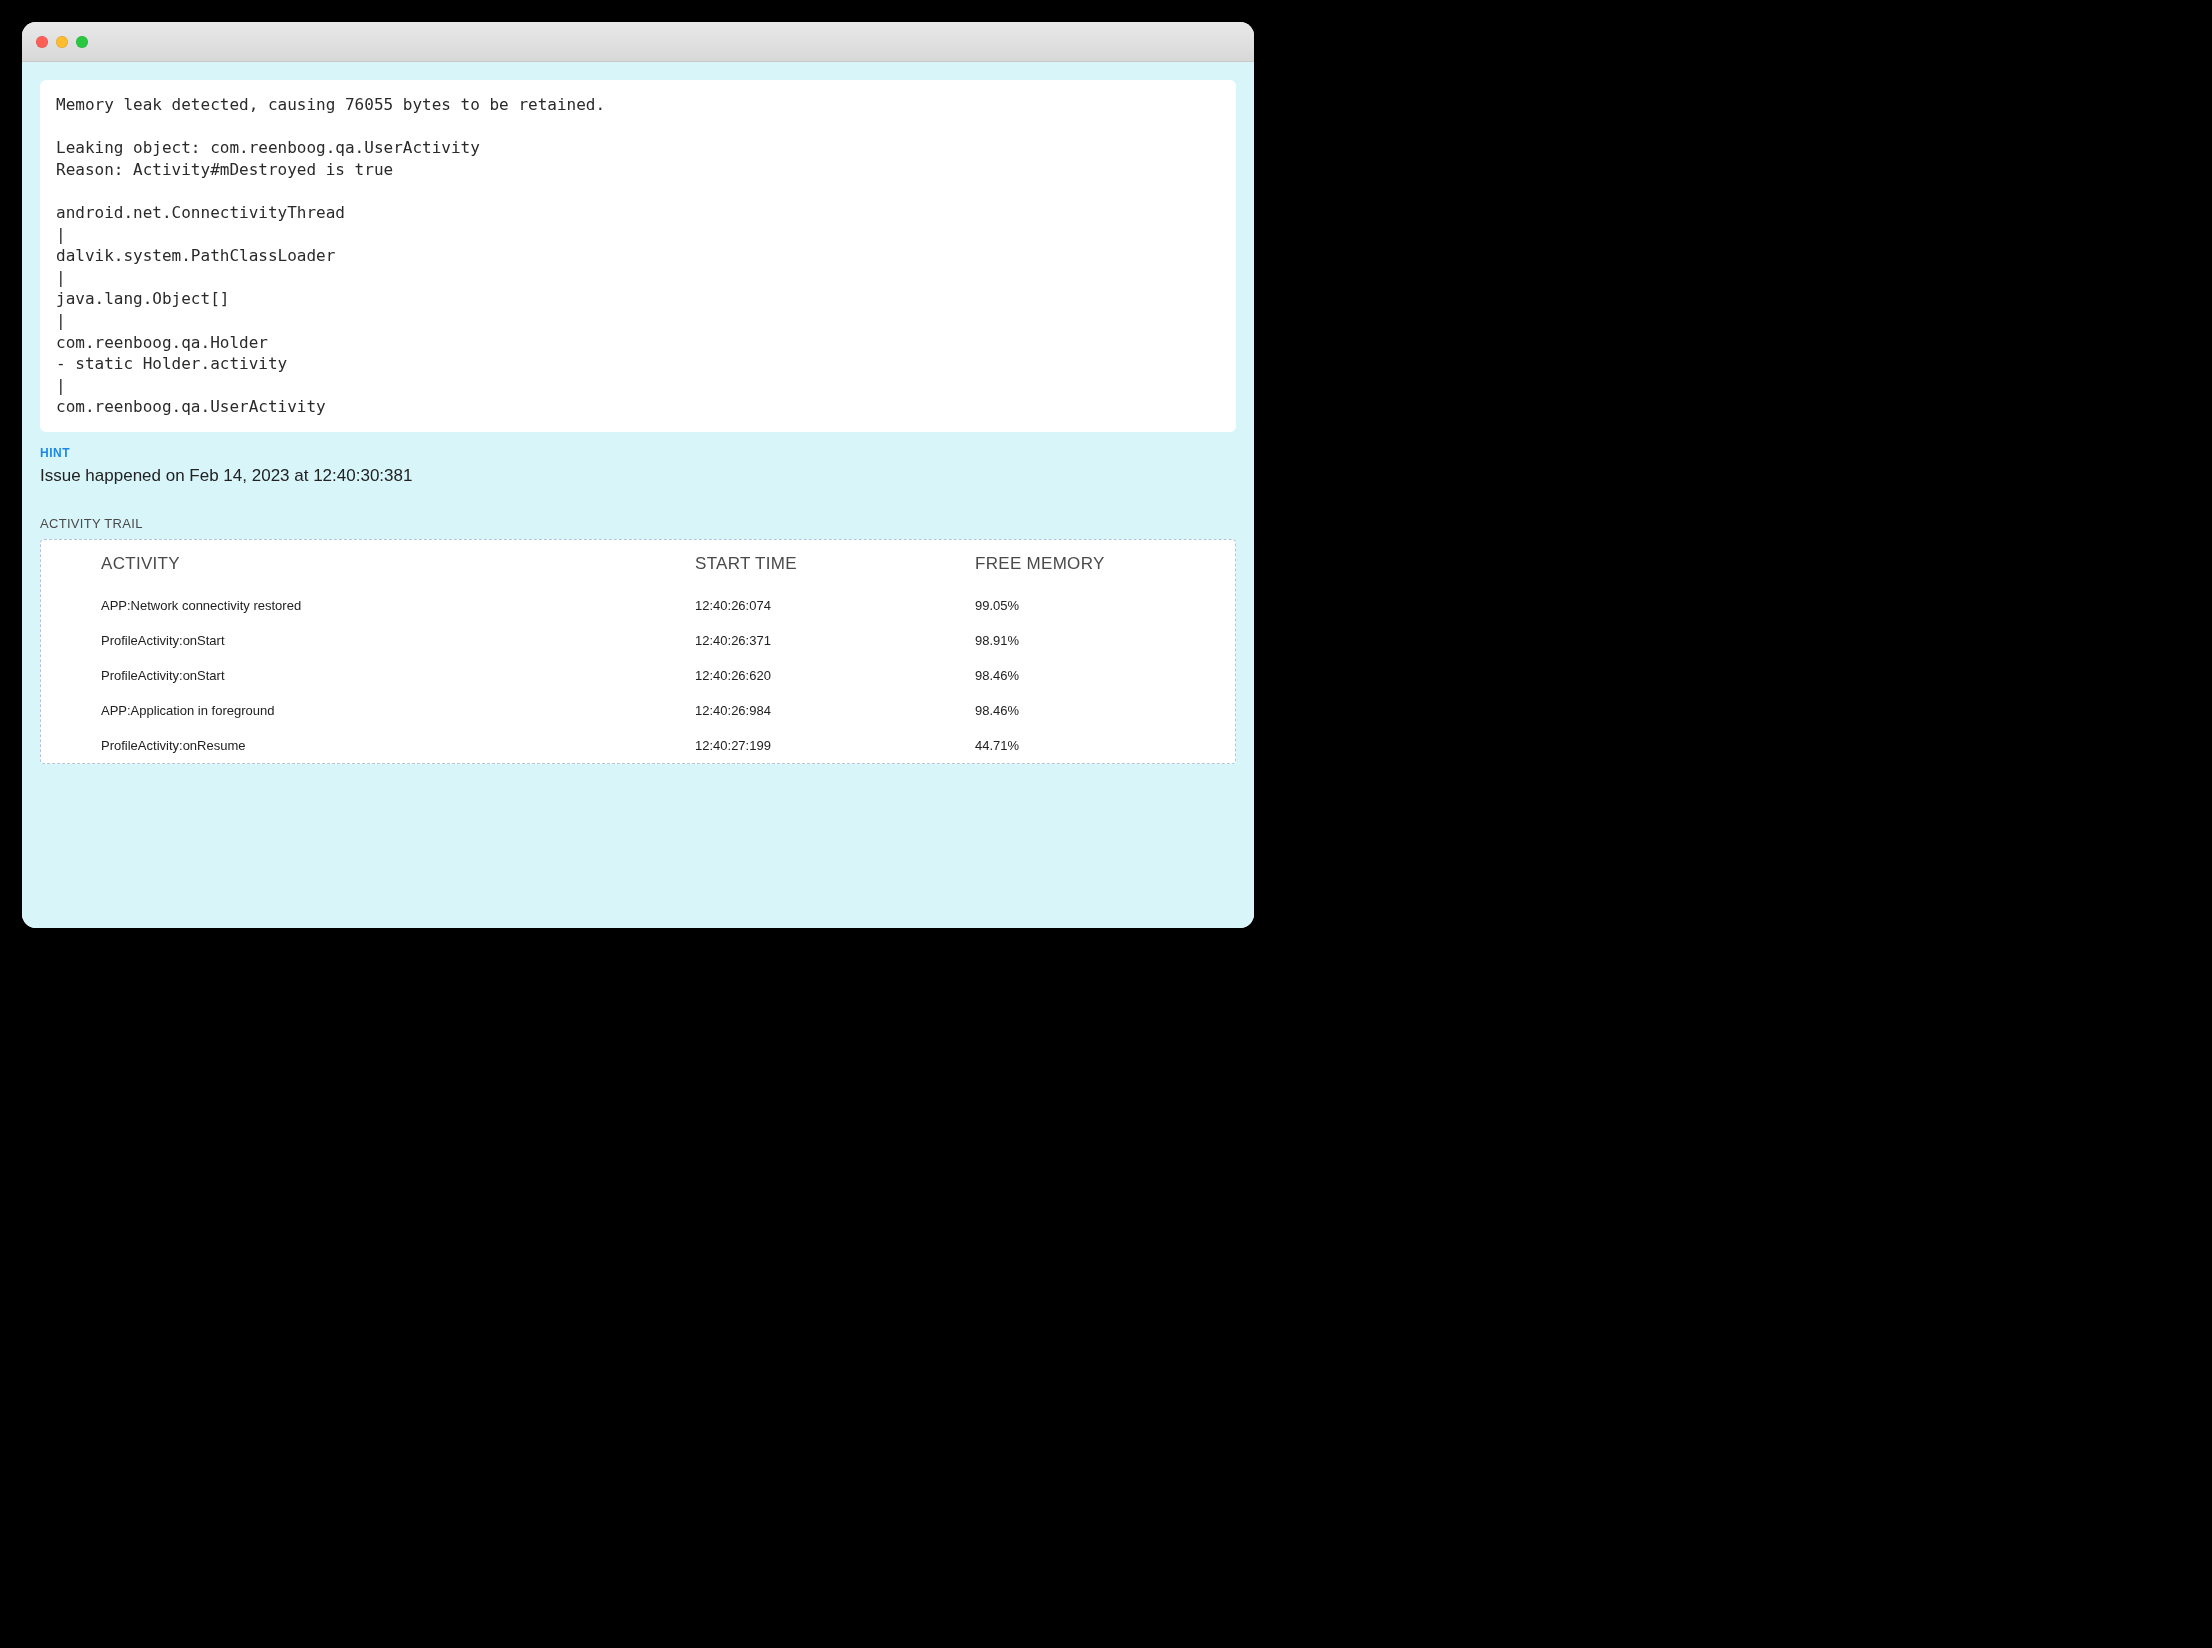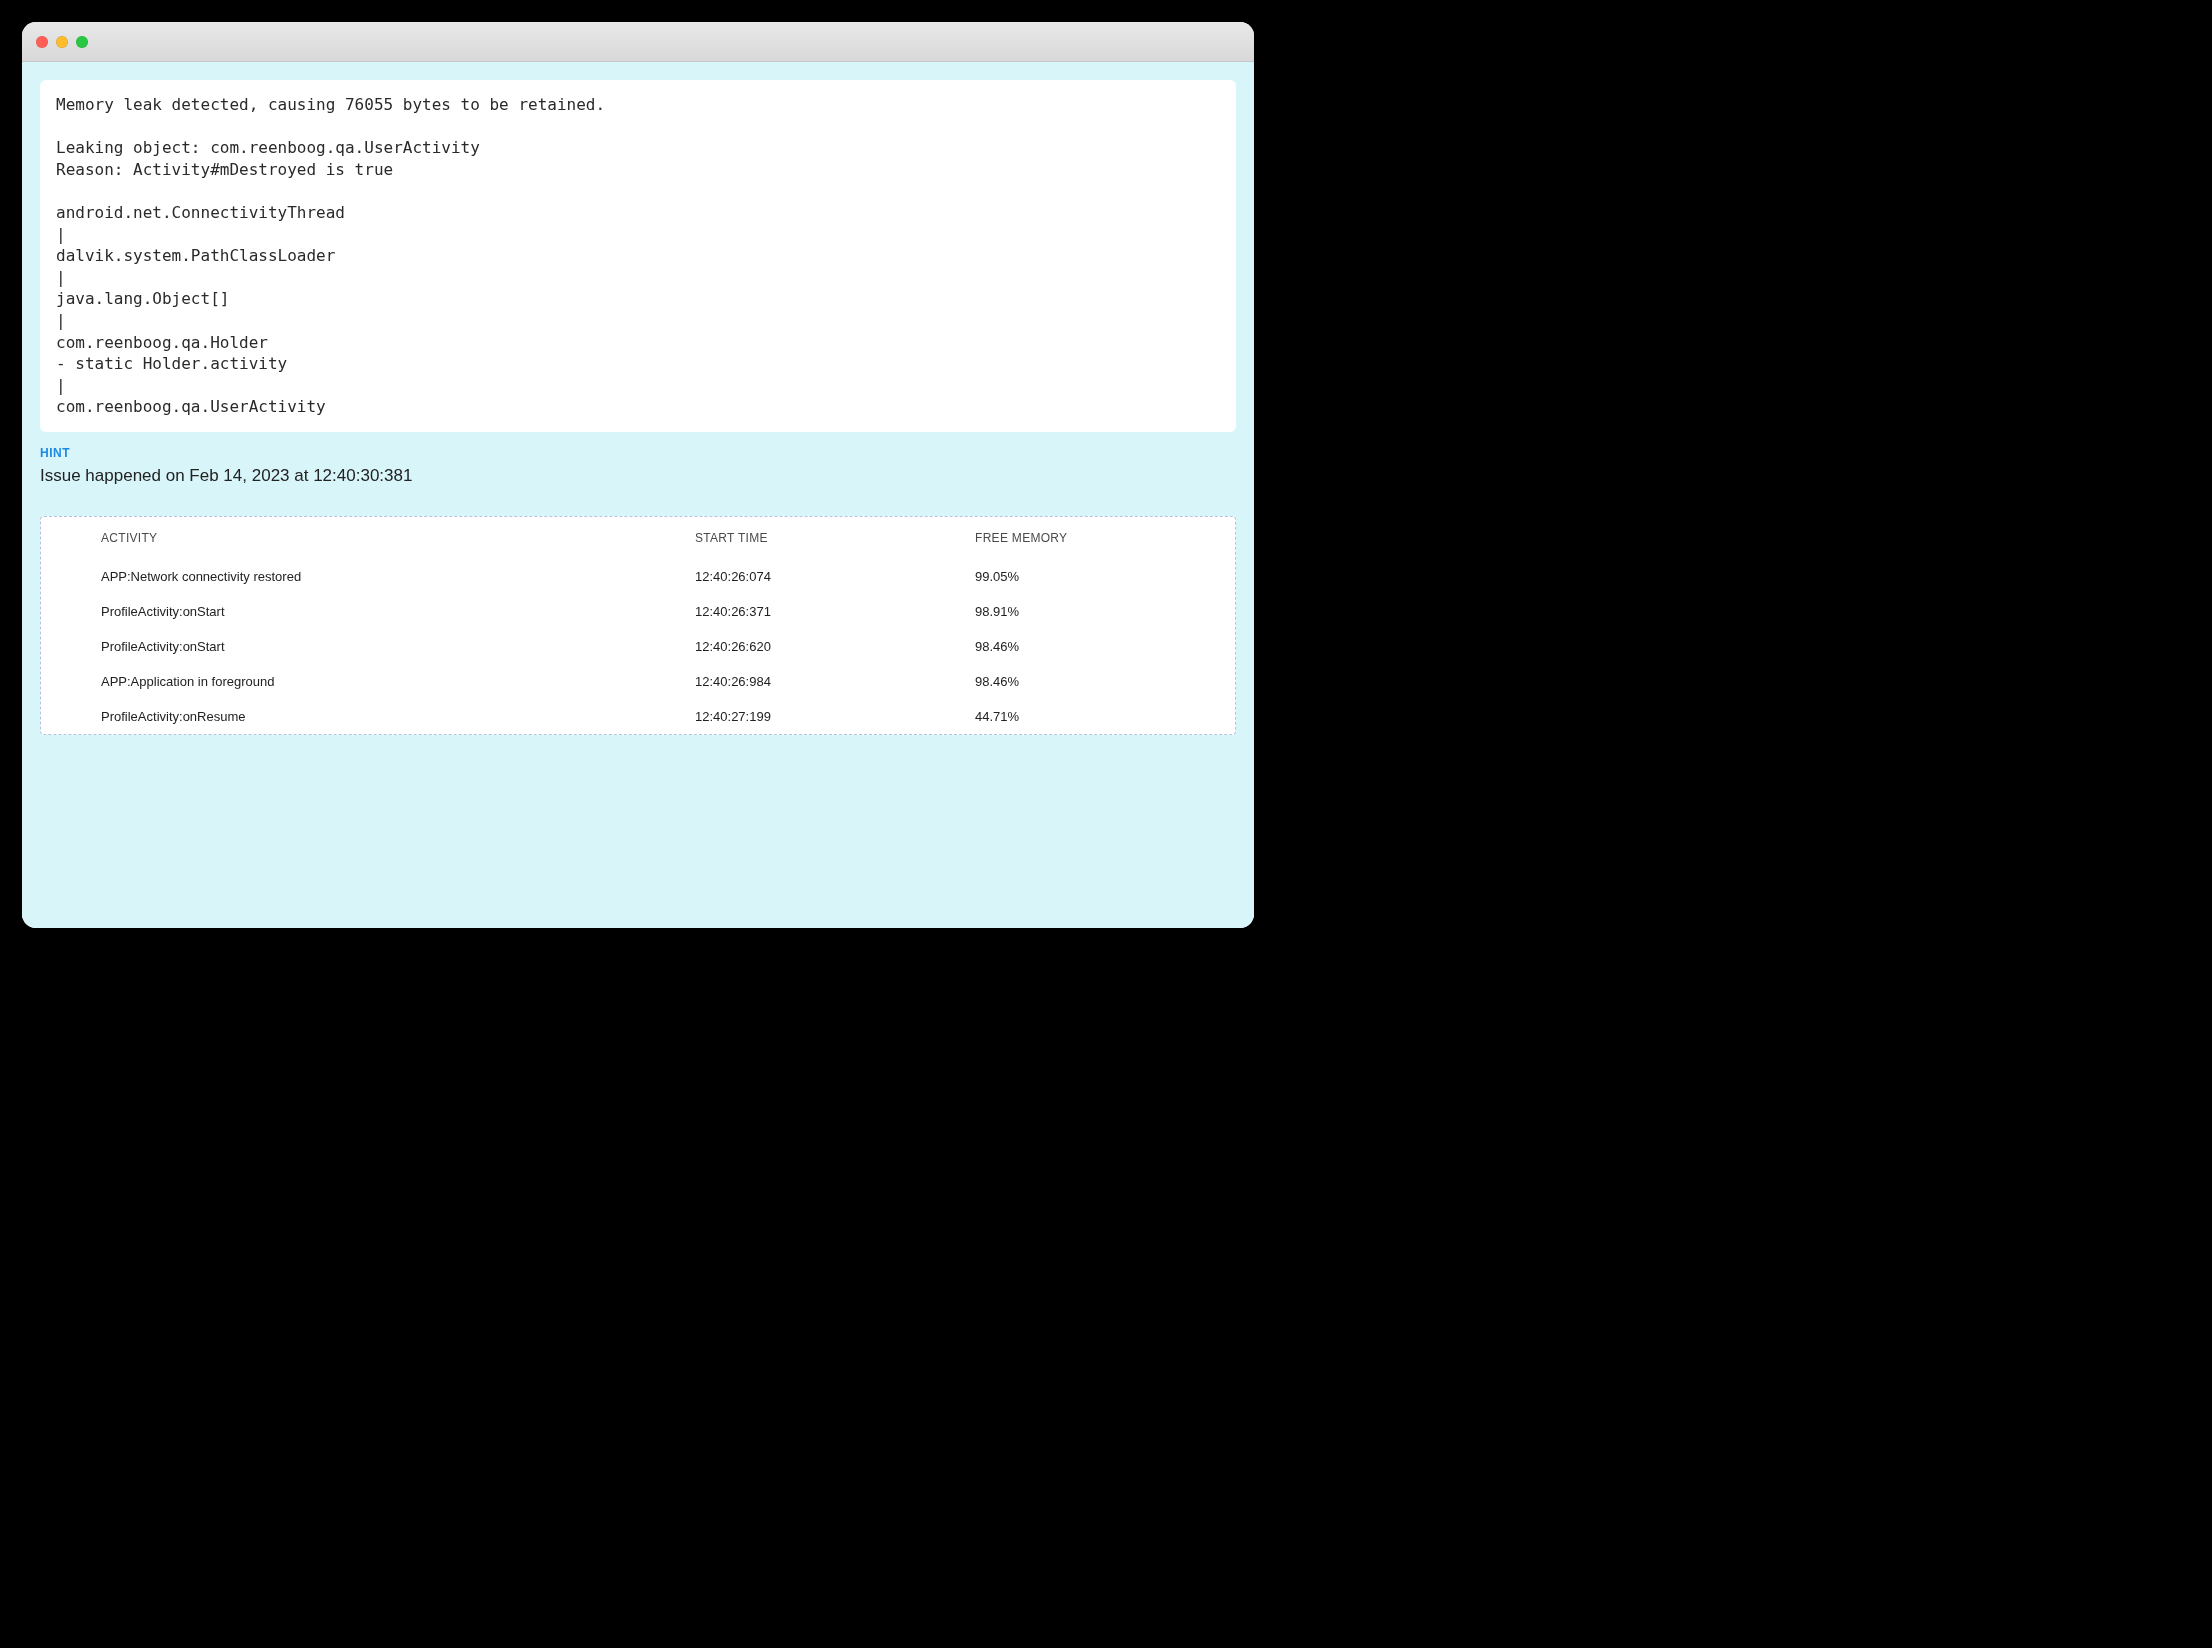--- a/index.html
+++ b/index.html
@@ -115,21 +115,21 @@
     border-radius: 4px;
     padding: 10px 0 0 0;
   }
   .trailhead, .trailrow {
     display: grid;
     grid-template-columns: 60px 1fr 280px 260px;
     align-items: center;
     padding: 10px 0;
   }
   .trailhead {
-    font-size: 12px;
+    font-size: 17px;
     color: #4a4a4a;
     letter-spacing: .3px;
     padding-top: 4px;
     padding-bottom: 14px;
   }
   .trailrow {
     font-size: 13px;
     color: #222;
     padding: 10px 0;
   }
@@ -165,20 +165,21 @@
 |
 com.reenboog.qa.Holder
 - static Holder.activity
 |
 com.reenboog.qa.UserActivity</div>
 
         <div class="hintlabel">HINT</div>
 
         <div class="issuedwhen">Issue happened on Feb 14, 2023 at 12:40:30:381</div>
 
+        <div class="traillabel">ACTIVITY TRAIL</div>
 
         <div class="trailbox">
           <div class="trailhead">
             <div class="col-spacer"></div>
             <div>ACTIVITY</div>
             <div>START TIME</div>
             <div>FREE MEMORY</div>
           </div>
 
           <div class="trailrow">

